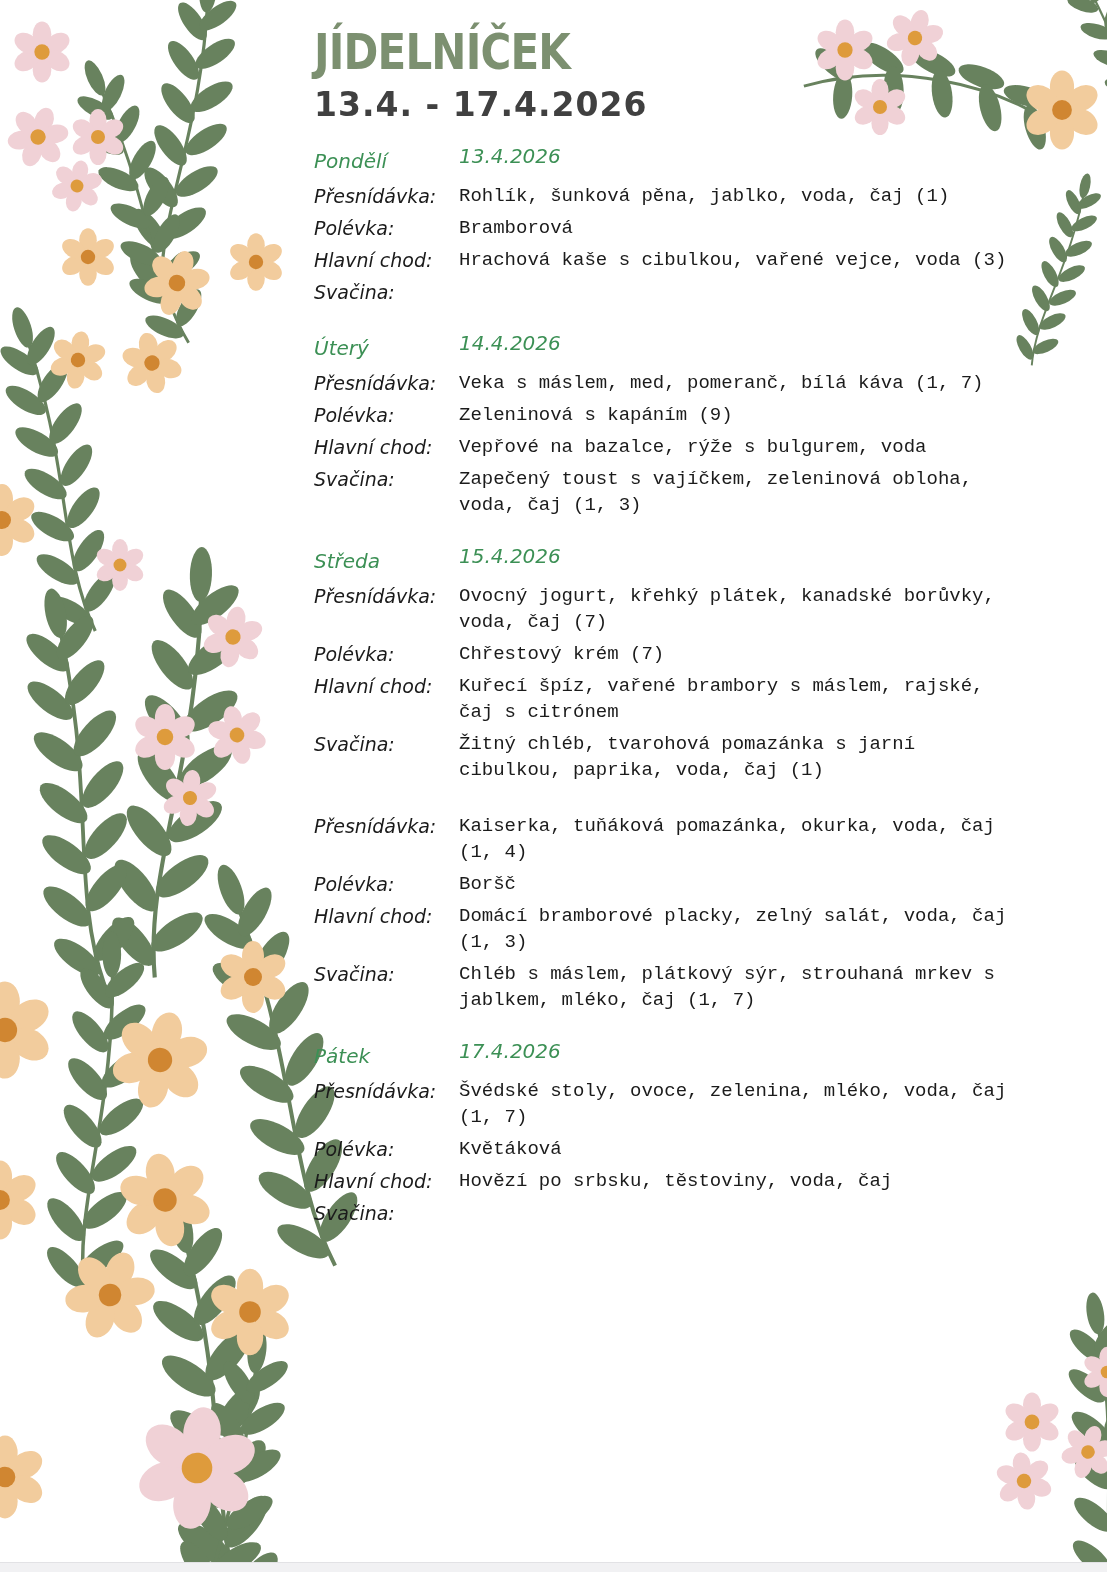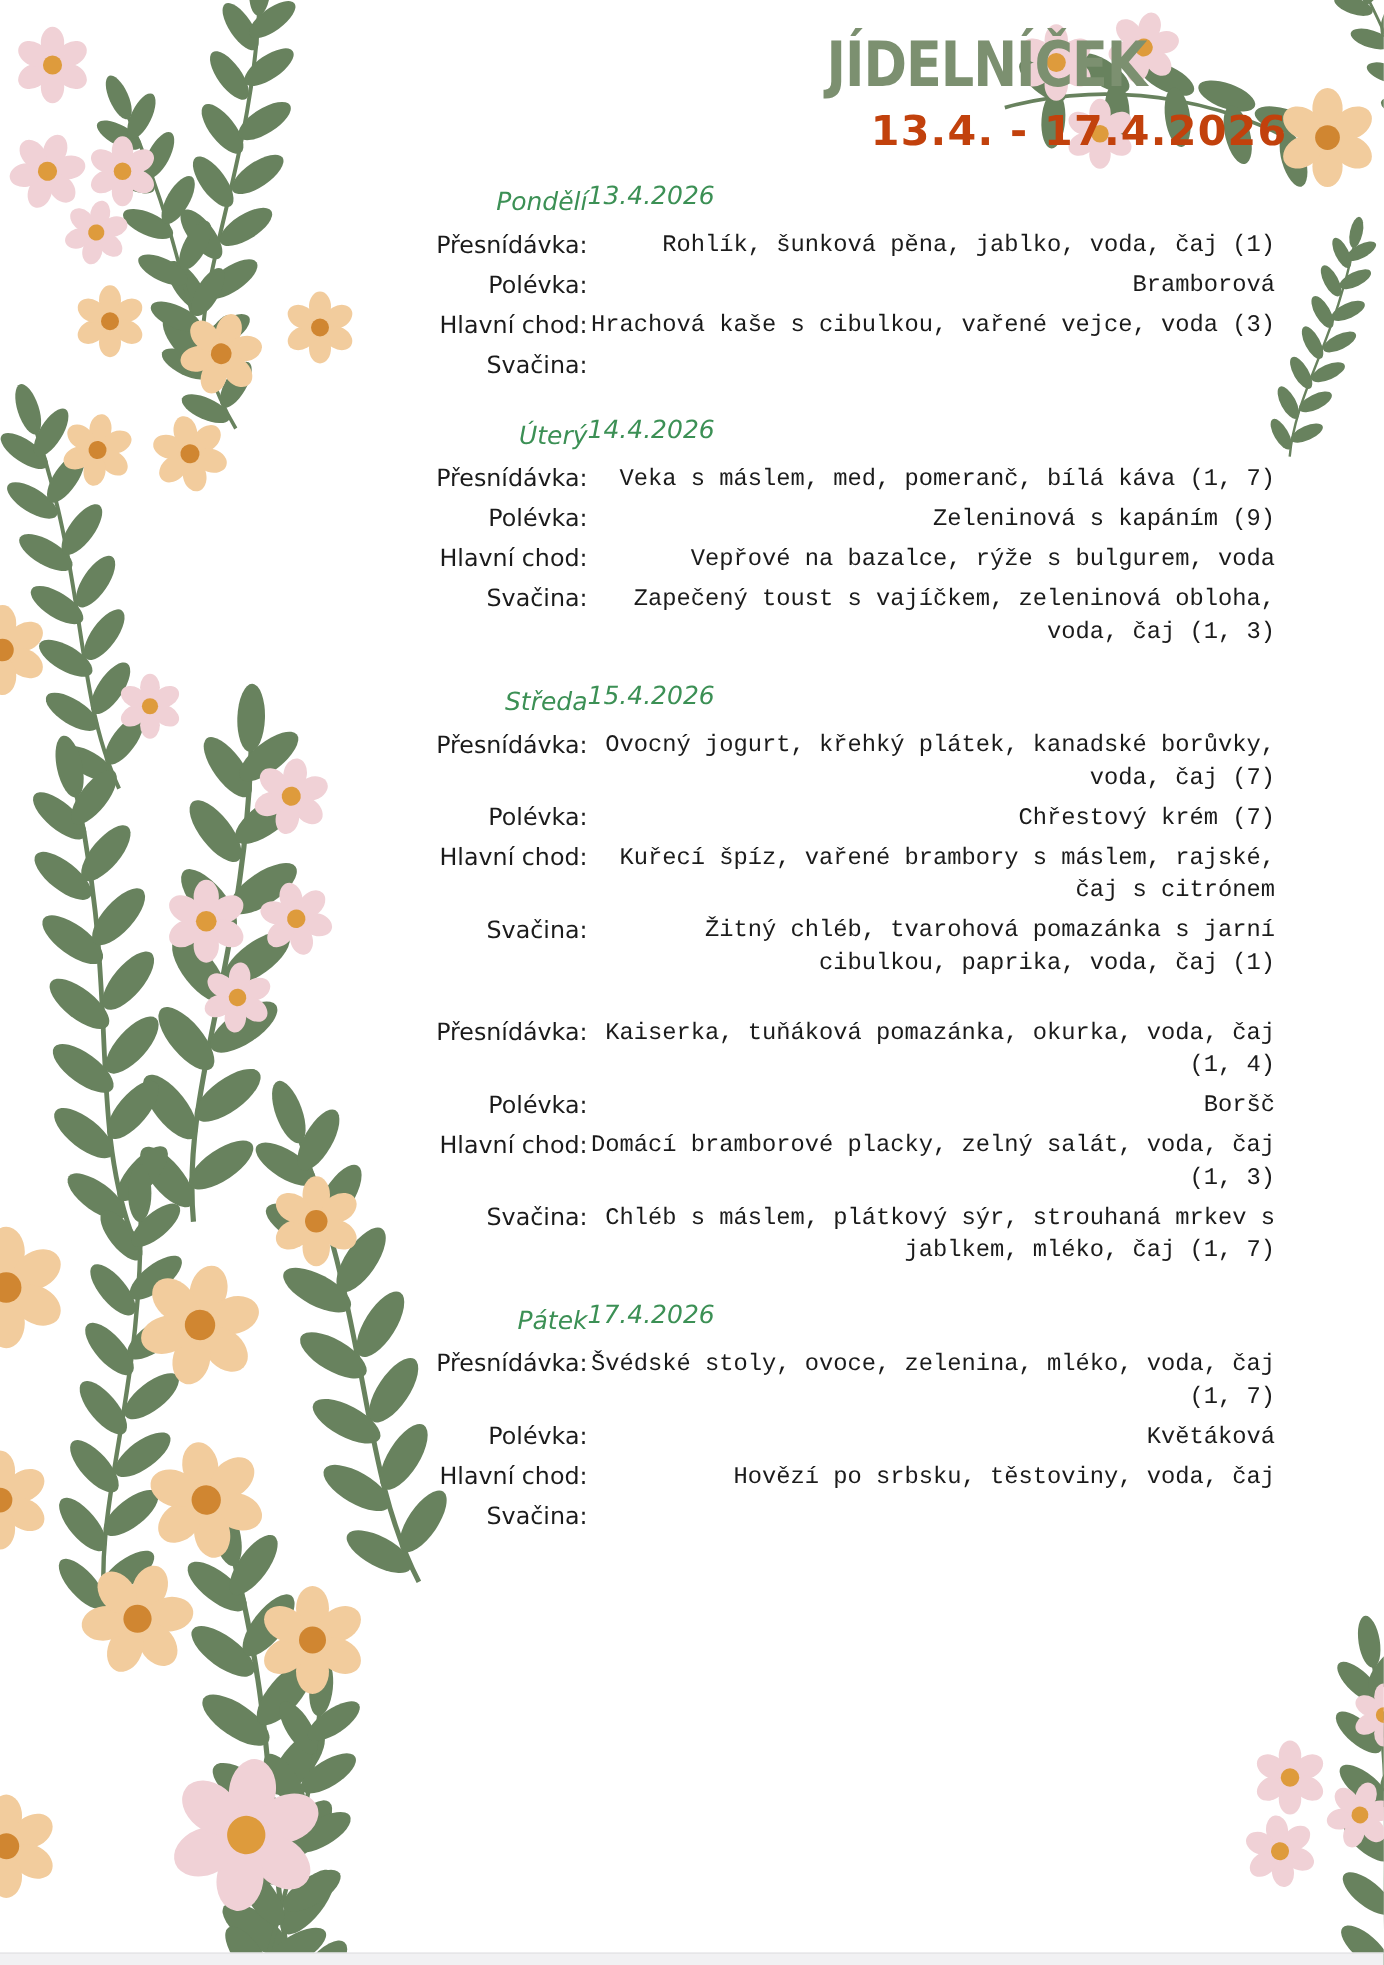--- a/index.html
+++ b/index.html
@@ -3,38 +3,38 @@
 <meta charset="utf-8">
 <style>
   html,body{margin:0;padding:0;}
   body{
     width:1107px;height:1572px;position:relative;overflow:hidden;
     background:#ffffff;
     font-family:"DejaVu Sans","Liberation Sans",sans-serif;
     color:#1b1b1b;
   }
   .floral{position:absolute;left:0;top:0;width:1107px;height:1572px;z-index:0;pointer-events:none;}
-  .page-content{position:absolute;left:325px;top:26px;width:705px;z-index:2;text-align:right;}
+  .page-content{position:absolute;left:314px;top:26px;width:705px;z-index:2;}
   .page-title{
     margin:0;font-size:50px;font-weight:bold;line-height:1.05;
     color:#7c9070;letter-spacing:-1px;
     transform:scaleX(.84);transform-origin:left center;white-space:nowrap;
   }
   .date-range{
-    margin:6px 0 0 12px;font-size:33px;font-weight:bold;letter-spacing:1px;
-    color:#c2410c;white-space:nowrap;
+    margin:6px 0 0 0;font-size:33px;font-weight:bold;letter-spacing:1px;
+    color:#404040;white-space:nowrap;
   }
   .menu-days{margin-top:24px;}
   .day-section{margin-bottom:30px;}
   .day-header{display:flex;align-items:baseline;margin-bottom:9px;
     color:#3c9055;font-style:italic;font-size:20px;line-height:26px;}
   .day-name{flex:0 0 145px;}
   .day-date{transform:translateY(-5px);}
   .meal-row{display:flex;margin-bottom:6px;font-size:19px;line-height:26px;}
-  .meal-label{flex:0 0 145px;}
+  .meal-label{flex:0 0 145px;font-style:italic;}
   .meal-value{width:550px;max-width:550px;font-family:Liberation Mono, monospace;}
   .page-bottom-edge{
     position:absolute;left:0;bottom:0;width:1107px;height:9px;z-index:3;
     background:#f1f1f3;border-top:1px solid #e2e2e5;
   }
 </style>
 </head>
 <body>
 
 <svg class="floral" viewBox="0 0 1107 1572" xmlns="http://www.w3.org/2000/svg" aria-hidden="true">

